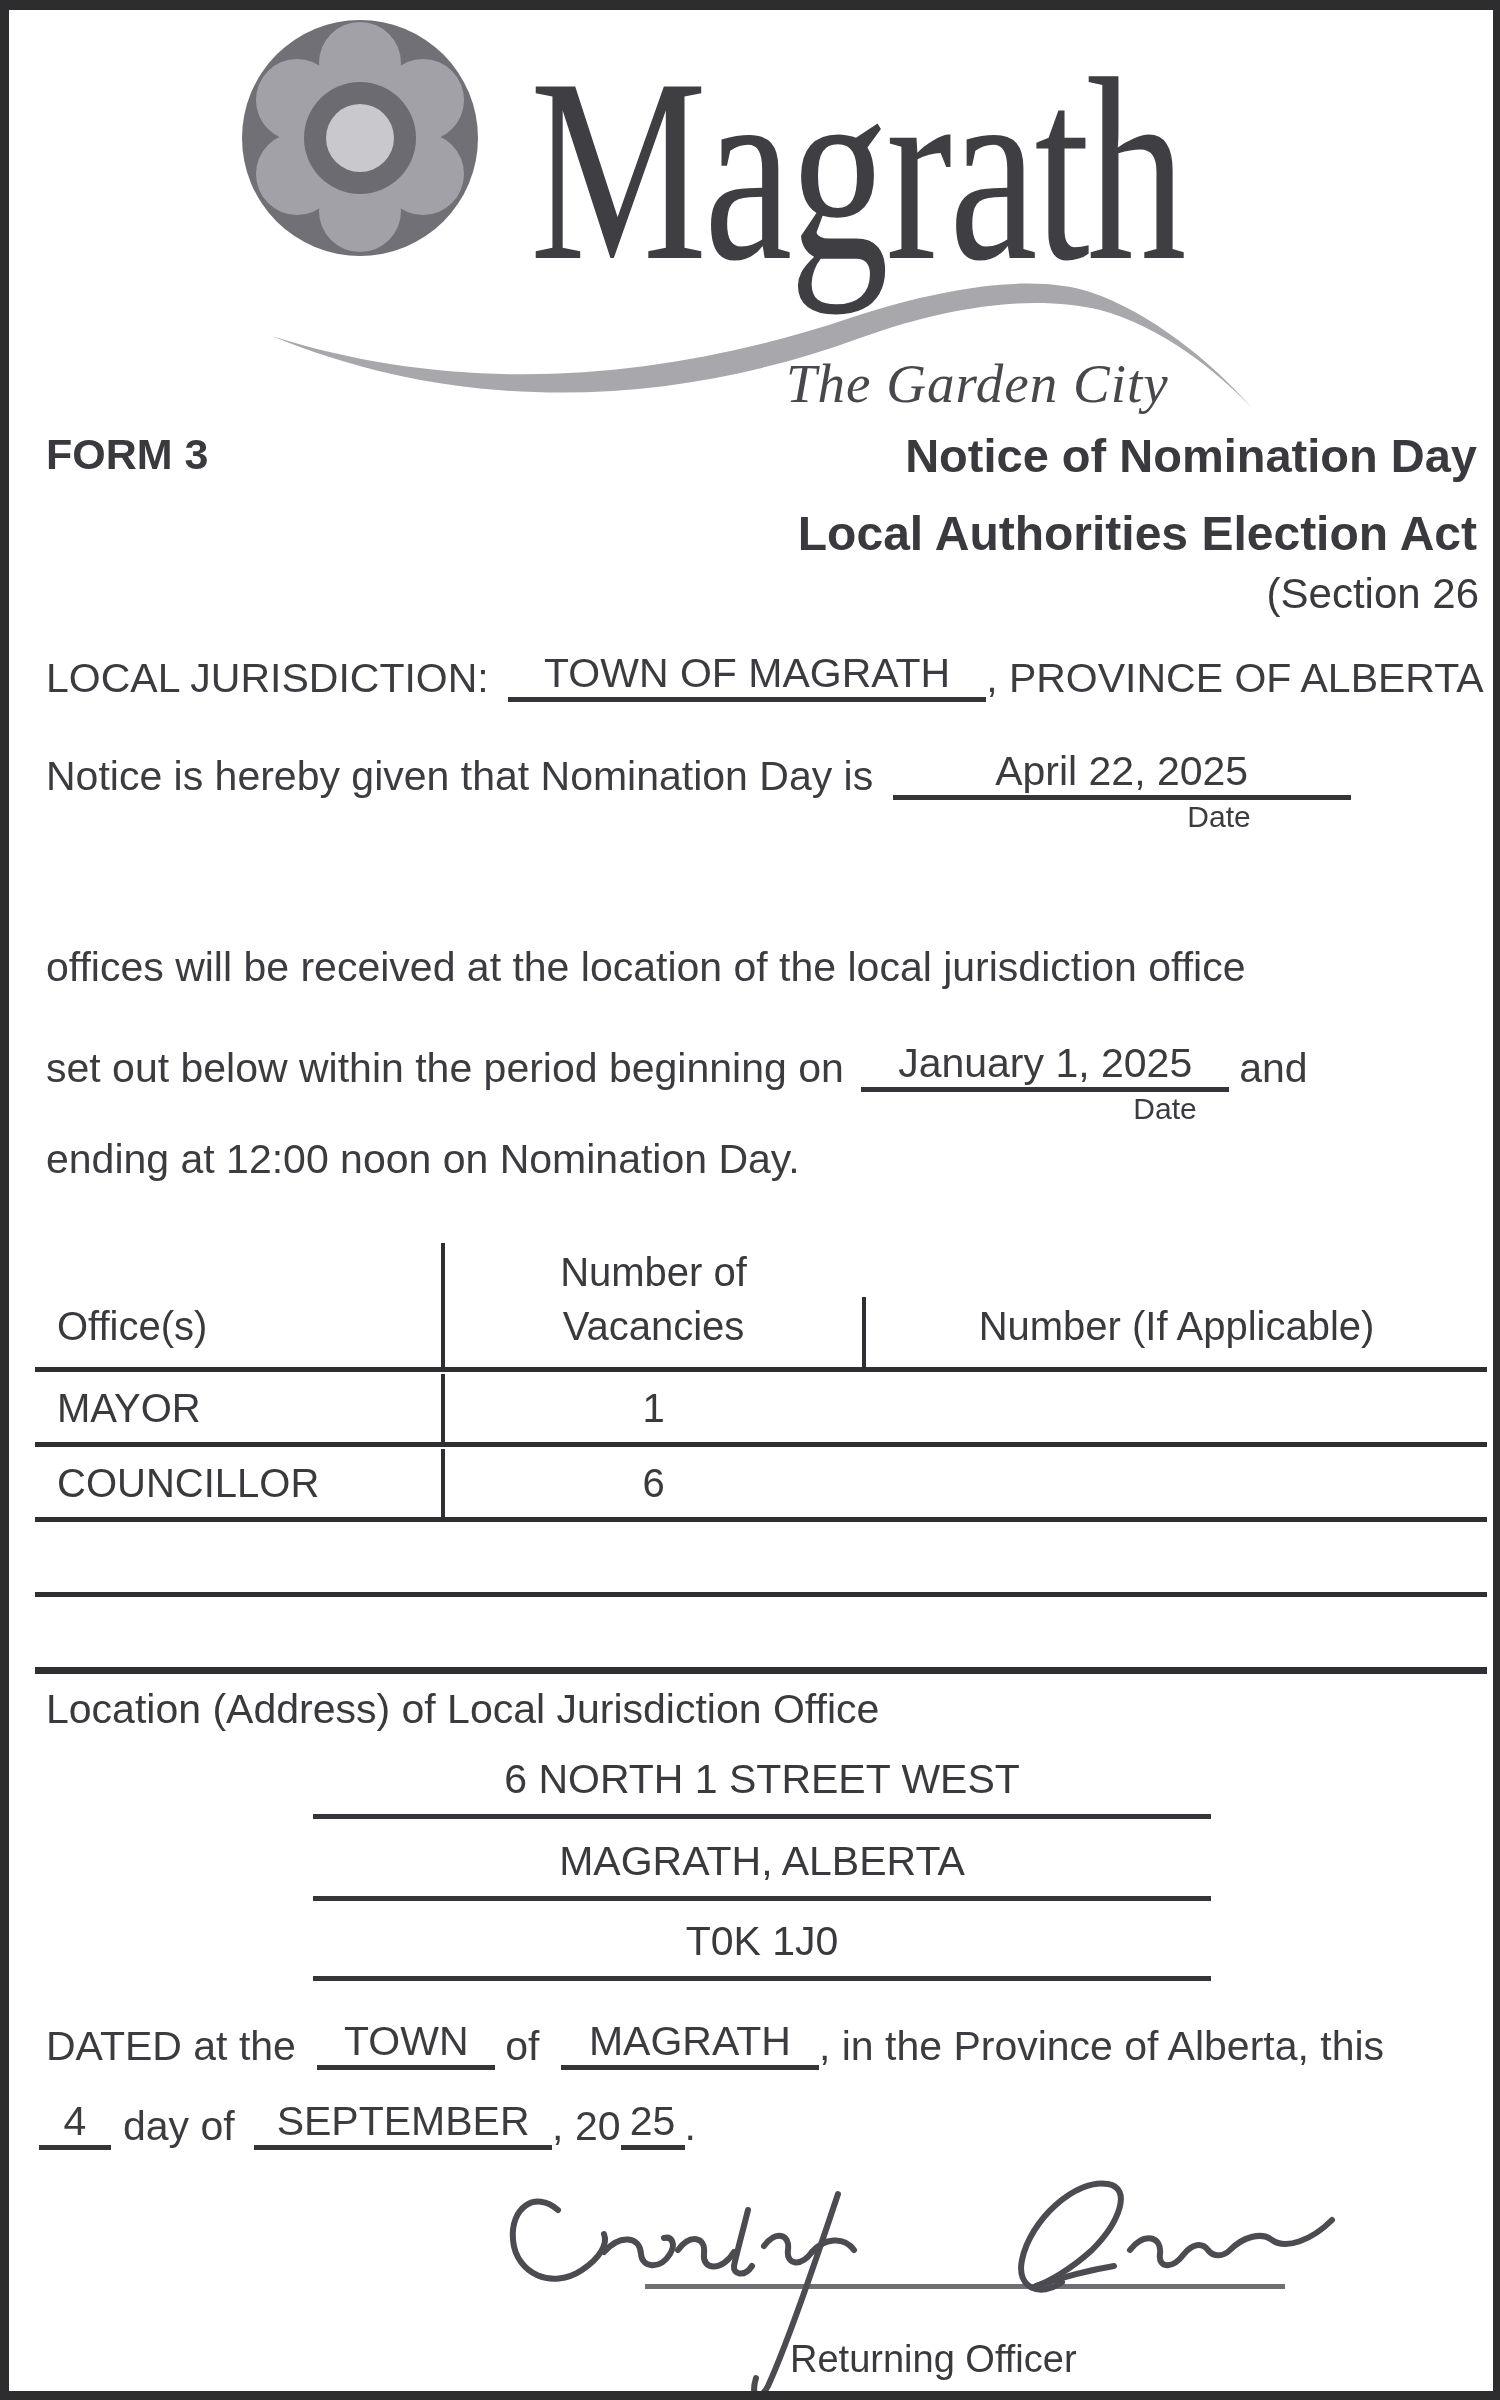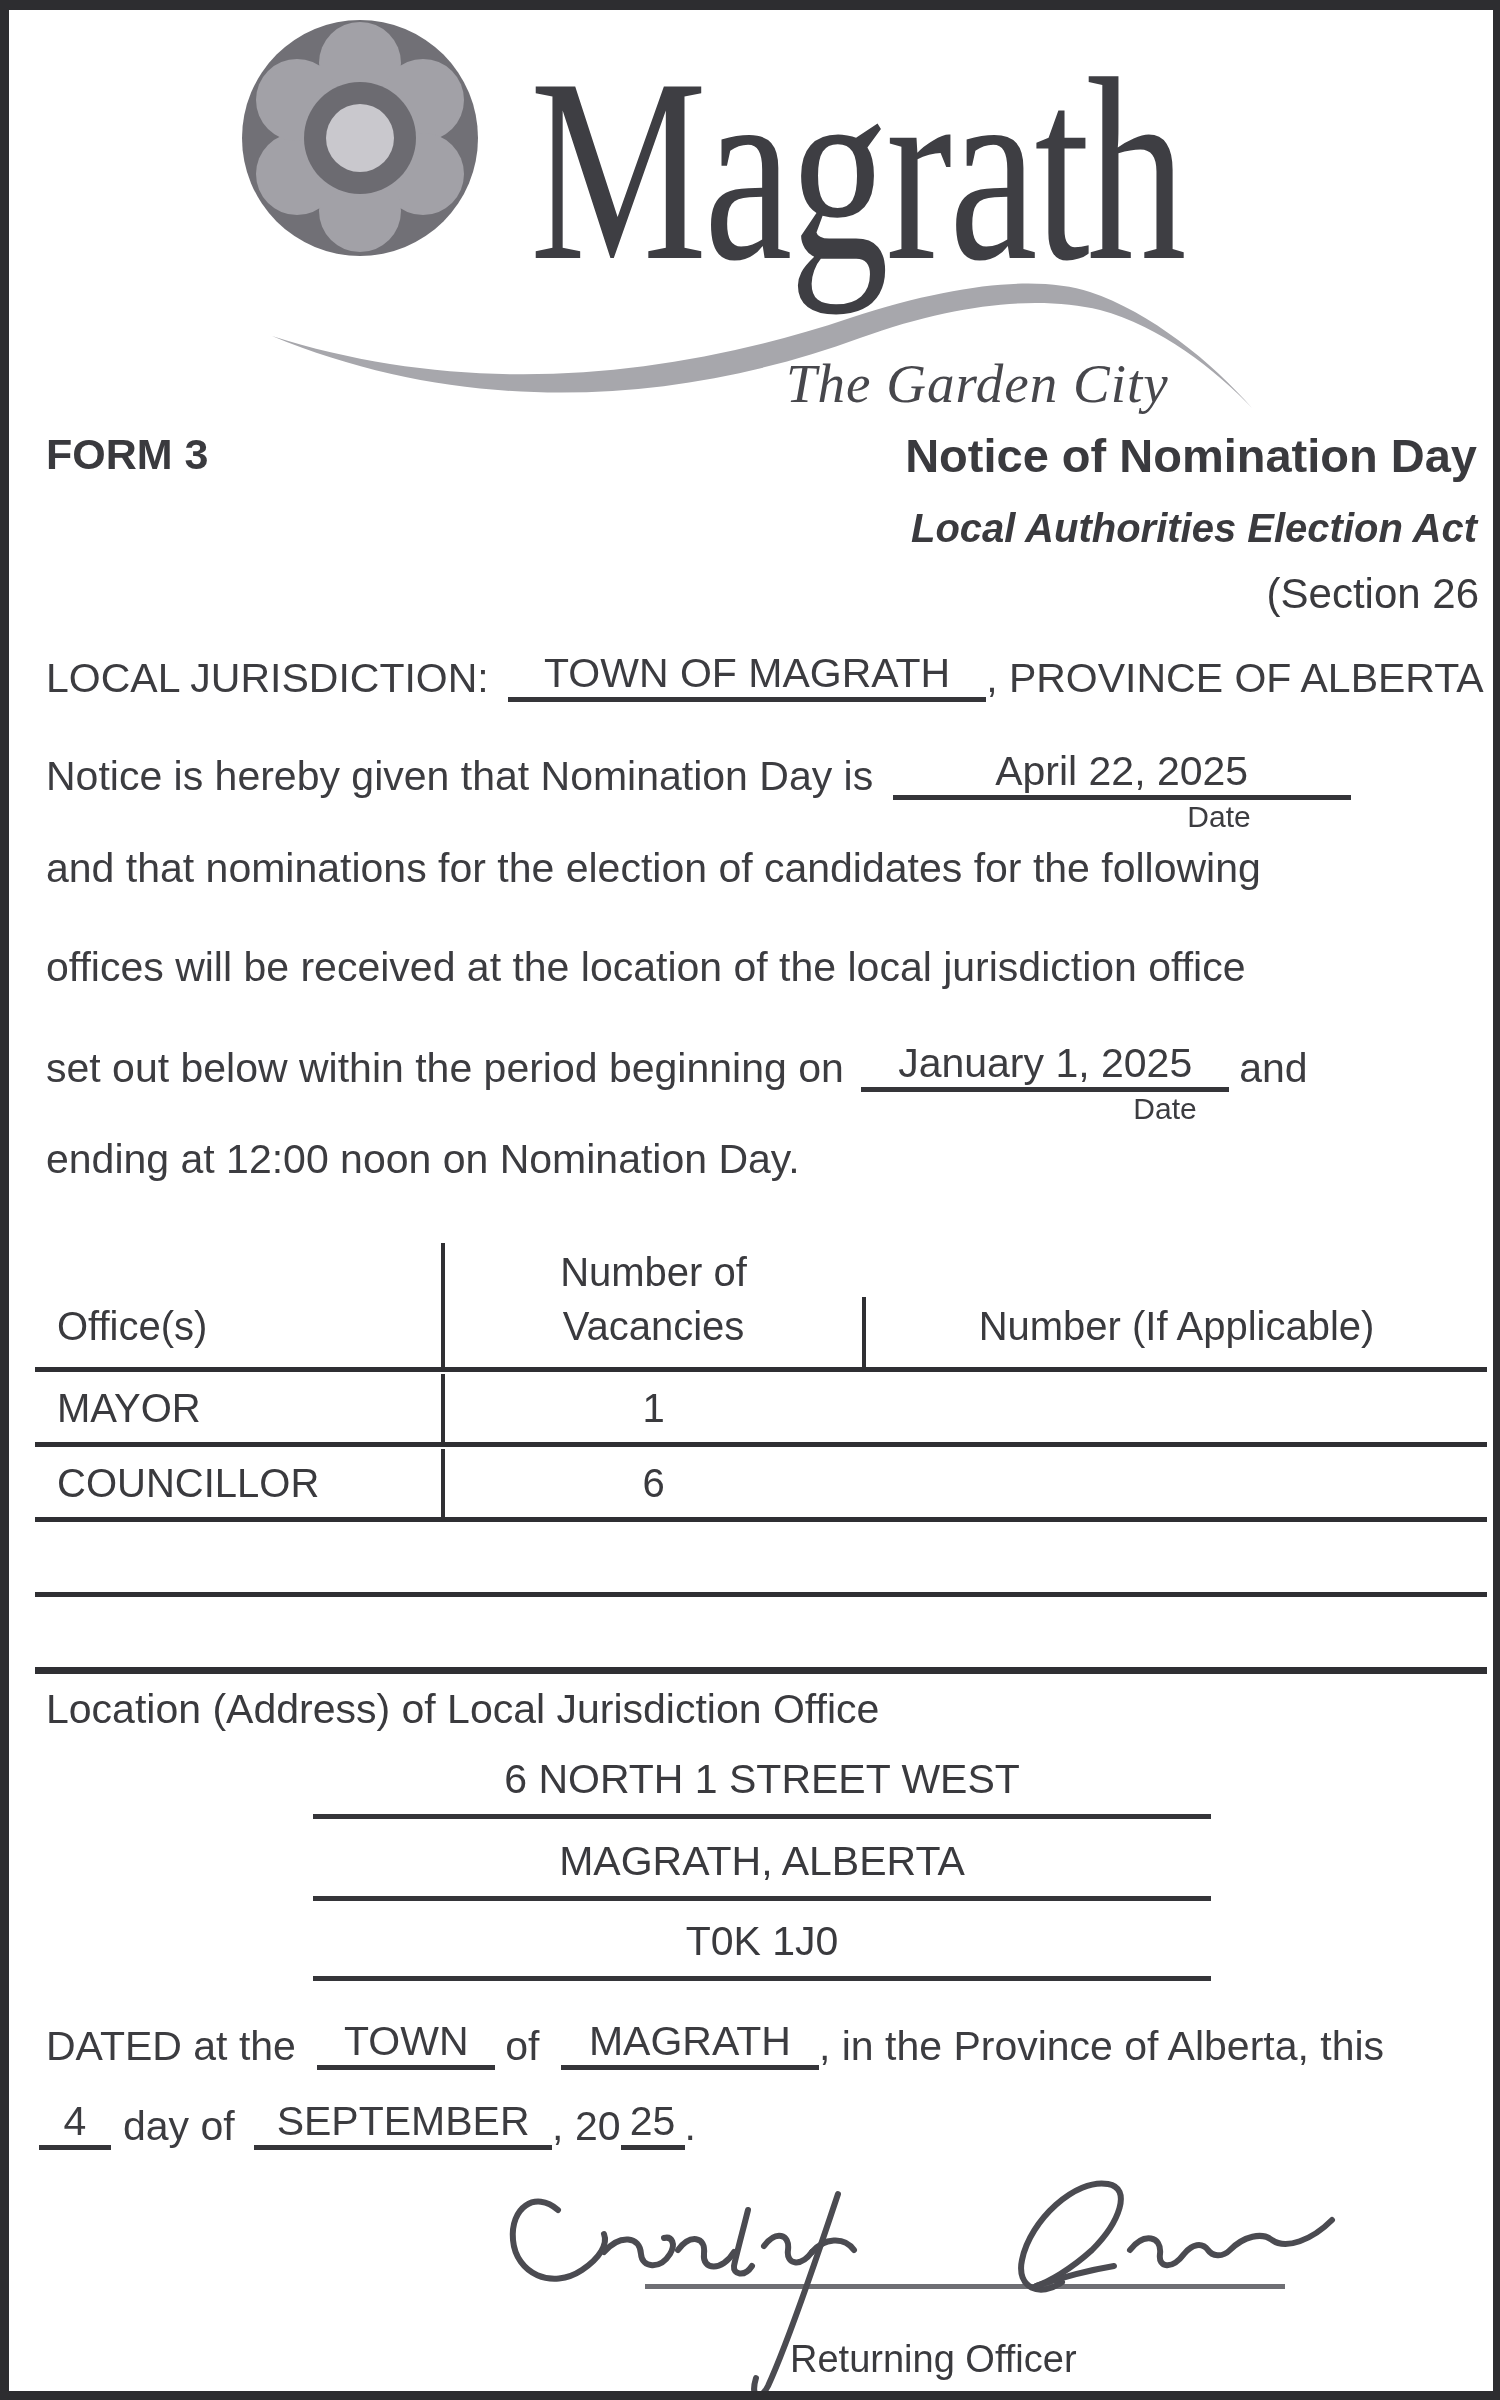--- a/index.html
+++ b/index.html
@@ -29,21 +29,21 @@
     white-space:nowrap;letter-spacing:-4px;
   }
   .swoosh{position:absolute;left:250px;top:270px;z-index:1;}
   .tagline{
     position:absolute;left:786px;top:352px;font-family:"Liberation Serif",serif;
     font-style:italic;font-size:55px;color:#47474c;white-space:nowrap;z-index:2;letter-spacing:1px;
   }
   
   .form3{position:absolute;left:46px;top:430px;font-size:43px;font-weight:bold;white-space:nowrap;}
   .doc-title{position:absolute;right:23px;top:428px;font-size:47px;font-weight:bold;white-space:nowrap;}
-  .act-title{position:absolute;right:23px;top:506px;font-size:40px;font-weight:bold;font-style:italic;white-space:nowrap;text-align:right;}
+  .act-title{position:absolute;right:23px;top:506px;font-size:48px;font-weight:bold;white-space:nowrap;text-align:right;}
   .section-ref{position:absolute;right:21px;top:570px;font-size:42px;white-space:nowrap;}
   
   .bline{position:absolute;left:46px;font-size:41px;white-space:nowrap;color:#3c3c40;}
   .blank{
     display:inline-block;border-bottom:5px solid #353539;text-align:center;
     white-space:nowrap;padding:0 14px;vertical-align:bottom;
   }
   .date-label{position:absolute;font-size:30px;text-align:center;color:#3c3c40;}
   
   .ntable{position:absolute;left:35px;top:1243px;width:1452px;font-size:40px;z-index:2;}
@@ -102,21 +102,20 @@
     <span>LOCAL JURISDICTION:</span>
     <span class="blank" style="min-width:450px;margin-left:8px;">TOWN OF MAGRATH</span><span>, PROVINCE OF ALBERTA</span>
   </div>
 
   <div class="bline" style="top:748px;">
     <span>Notice is hereby given that Nomination Day is</span>
     <span class="blank" style="min-width:430px;margin-left:8px;">April 22, 2025</span>
   </div>
   <div class="date-label" style="left:990px;width:458px;top:800px;">Date</div>
 
-  <div class="bline" style="top:845px;">and that nominations for the election of candidates for the following</div>
   <div class="bline" style="top:944px;">offices will be received at the location of the local jurisdiction office</div>
 
   <div class="bline" style="top:1040px;">
     <span>set out below within the period beginning on</span>
     <span class="blank" style="min-width:340px;margin-left:6px;margin-right:10px;">January 1, 2025</span><span>and</span>
   </div>
   <div class="date-label" style="left:980px;width:370px;top:1092px;">Date</div>
 
   <div class="bline" style="top:1136px;">ending at 12:00 noon on Nomination Day.</div>
 

